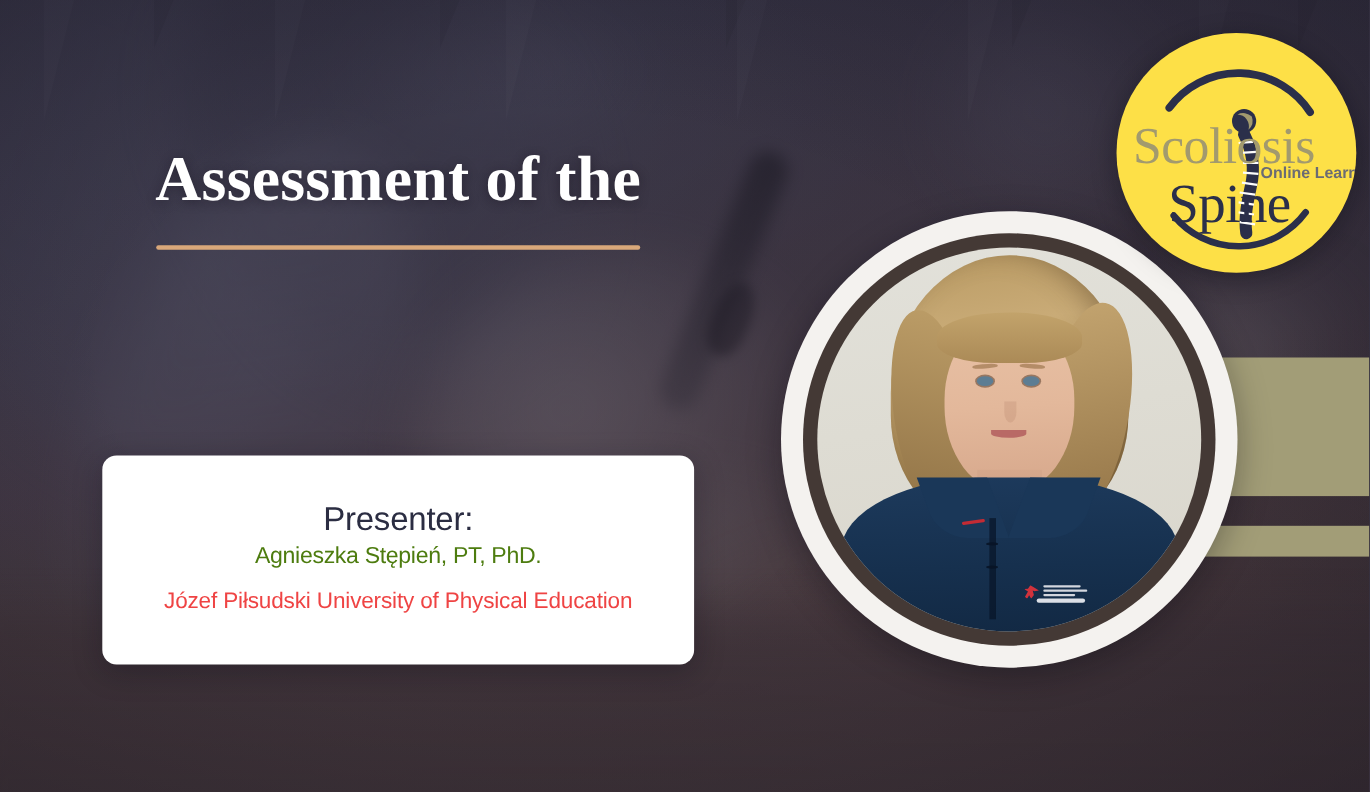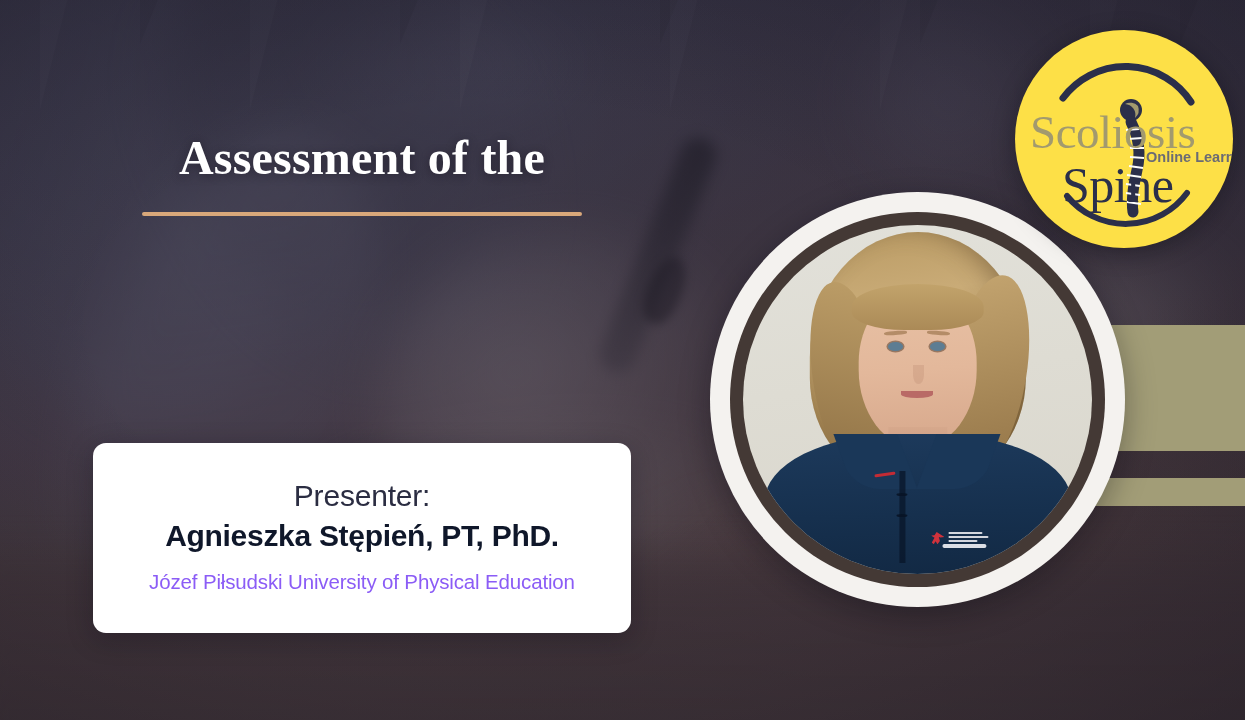--- a/index.html
+++ b/index.html
@@ -146,21 +146,21 @@
   .title-block {
     position: absolute;
     left: 62px;
     top: 132px;
     width: 600px;
     text-align: center;
   }
   .slide-title {
     font-family: "Liberation Serif", "DejaVu Serif", serif;
     font-weight: 700;
-    font-size: 48px;
+    font-size: 58px;
     line-height: 1.08;
     color: #ffffff;
     letter-spacing: 0.2px;
     text-shadow: 0 2px 10px rgba(18,14,26,0.42);
   }
   .title-divider {
     margin: 28px auto 0 auto;
     width: 440px;
     height: 4px;
     border-radius: 2px;
@@ -175,41 +175,40 @@
     width: 538px;
     height: 190px;
     background: #ffffff;
     border-radius: 13px;
     box-shadow: 0 6px 26px rgba(14,10,22,0.30);
     display: flex;
     flex-direction: column;
     align-items: center;
     justify-content: center;
     padding: 10px 16px 12px 16px;
-    margin-top: 29px;
   }
   .presenter-label {
     font-size: 30px;
     font-weight: 400;
     color: #2b2d42;
     line-height: 1.18;
     letter-spacing: -0.2px;
   }
   .presenter-name {
-    font-size: 30px;
-    font-weight: 700;
-    color: #0f172a;
+    font-size: 21px;
+    font-weight: 400;
+    color: #4d7c0f;
     line-height: 1.3;
     letter-spacing: -0.3px;
     margin-top: 2px;
   }
   .presenter-affil {
     font-size: 20.5px;
     font-weight: 400;
-    color: #8b5cf6;
+    color: #ef4444;
     line-height: 1.42;
     text-align: center;
     margin-top: 12px;
     letter-spacing: -0.15px;
   }
 
   
   .portrait-wrap {
     position: absolute;
     left: 710px;

